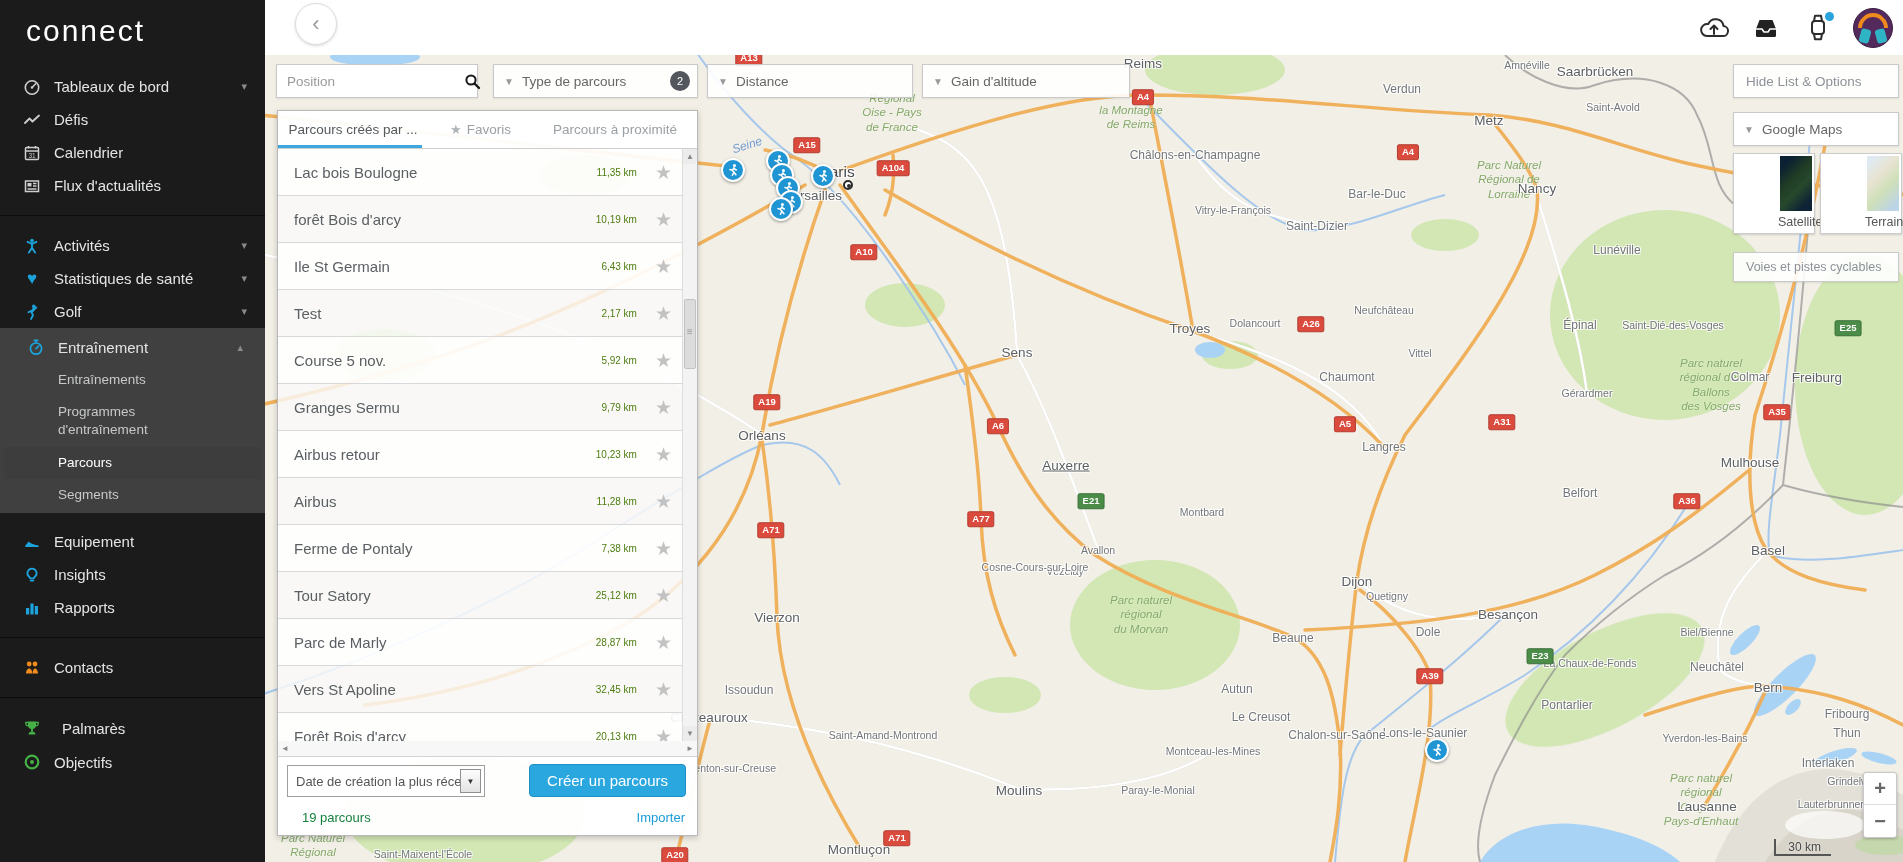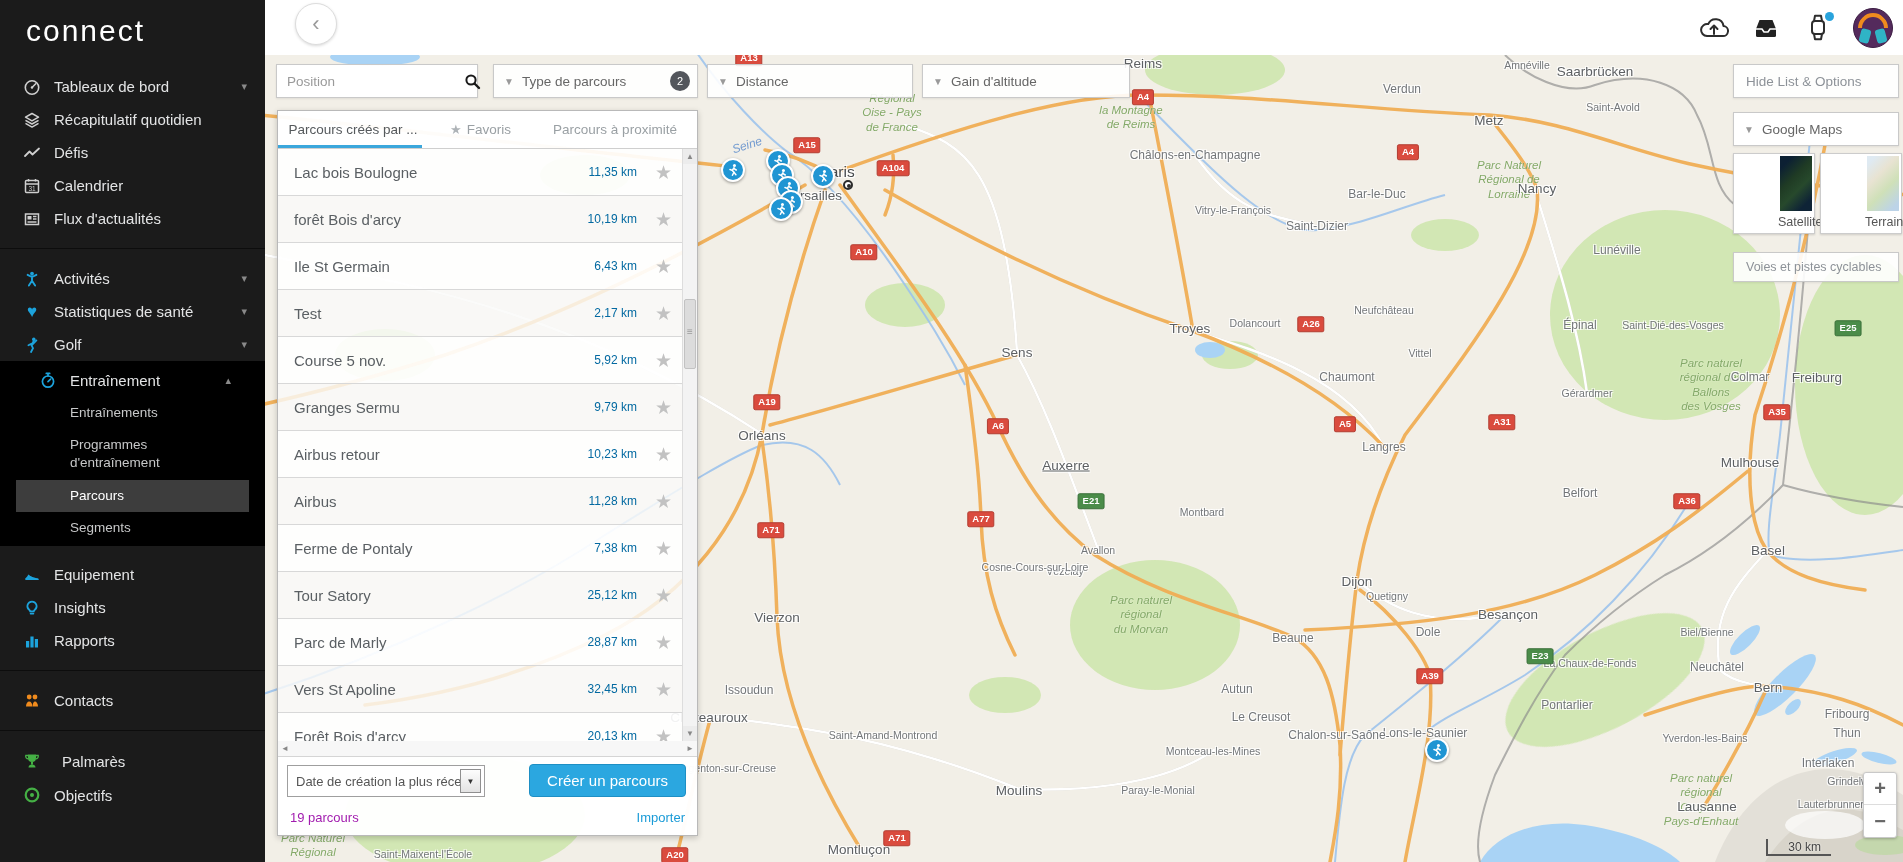--- a/index.html
+++ b/index.html
@@ -19,42 +19,42 @@
   .avatar b.r { right:6px; transform:rotate(-15deg); }
 
   
   #sidebar { position:absolute; left:0; top:0; width:265px; height:862px; background:#1b1b1b; z-index:50; color:#dfe0e1; }
   #logo { padding:14px 0 22px 26px; color:#fff; font-size:30px; letter-spacing:2px; font-weight:400; }
   .nav-item { display:flex; align-items:center; height:33px; padding:0 18px 0 22px; font-size:15px; color:#e3e4e5; cursor:pointer; }
   .nav-item .nicon { width:20px; height:18px; margin-right:12px; display:flex; align-items:center; justify-content:center; color:#cfcfcf; flex:0 0 20px; }
   .nav-item .nicon.blue { color:#1ca3dc; } .nav-item .nicon.orange { color:#f08b1d; } .nav-item .nicon.green { color:#45b045; }
   .nav-item .chev { margin-left:auto; color:#8a8a8a; font-size:11px; }
   .nav-sec { border-top:1px solid #0d0d0d; margin-top:13px; padding-top:13px; }
-  .sub-block { background:#000000; padding:2px 16px; }
+  .sub-block { background:#404040; padding:2px 4px; }
   .sub-item { padding:7px 18px 7px 54px; font-size:13.5px; color:#c7c8c9; cursor:pointer; line-height:1.35; }
   .sub-item.wrap { width:215px; }
   .sub-item.active { background:#3d3d3d; color:#fff; }
   .heart-glyph { font-size:17px; line-height:1; }
 
   
   #map-area { position:absolute; left:265px; top:55px; width:1638px; height:807px; background:#f2efe7; overflow:hidden; z-index:1; cursor:grab; }
   #map-svg { position:absolute; left:0; top:0; }
   .city { position:absolute; transform:translate(-50%,-50%); color:#737679; white-space:nowrap; text-shadow:-1px -1px 0 rgba(255,255,255,.85),1px -1px 0 rgba(255,255,255,.85),-1px 1px 0 rgba(255,255,255,.85),1px 1px 0 rgba(255,255,255,.85); z-index:3; }
   .city.s { font-size:10.5px; } .city.m { font-size:12px; } .city.l { font-size:13.5px; color:#5d6063; } .city.xl { font-size:15.5px; color:#474a4d; }
   .park { position:absolute; transform:translate(-50%,-50%); color:#84a968; font-style:italic; font-size:11.5px; text-align:center; line-height:1.25; z-index:2; text-shadow:0 0 2px rgba(255,255,255,.6); }
   .wlabel { position:absolute; transform:translate(-50%,-50%) rotate(-18deg); color:#739bd0; font-style:italic; font-size:12px; z-index:2; }
   .rbadge { position:absolute; transform:translate(-50%,-50%); background:#da4b3e; border:1px solid #b23c31; color:#fff; font-size:9.5px; font-weight:bold; line-height:1; padding:2px 4px; border-radius:2px; z-index:3; }
   .rbadge.green { background:#4b8c49; border-color:#3a6f39; }
   .marker { position:absolute; width:24px; height:24px; margin:-12px 0 0 -12px; border-radius:50%; background:#2095d3; border:2px solid #fff; box-shadow:0 1px 3px rgba(0,0,0,.4); z-index:6; display:flex; align-items:center; justify-content:center; cursor:pointer; }
   .paris-dot { position:absolute; width:10px; height:10px; border:2px solid #2b2b2b; background:#fff; border-radius:50%; z-index:3; margin:-5px 0 0 -5px; }
   .paris-dot i { position:absolute; left:2px; top:2px; width:4px; height:4px; background:#2b2b2b; border-radius:50%; display:block; }
   #zoom-ctl { position:absolute; right:6px; bottom:24px; width:34px; background:#fff; border:1px solid #c9c9c9; border-radius:3px; box-shadow:0 1px 3px rgba(0,0,0,.25); z-index:8; }
   #zoom-ctl div { height:32px; display:flex; align-items:center; justify-content:center; font-size:20px; font-weight:bold; color:#666; cursor:pointer; }
   #zoom-ctl div:first-child { border-bottom:1px solid #ddd; }
-  #scale-bar { position:absolute; right:72px; bottom:6px; border-left:2px solid #555; border-bottom:2px solid #555; padding:1px 10px 0 20px; font-size:12px; color:#444; z-index:8; text-shadow:0 0 2px #fff; }
+  #scale-bar { position:absolute; right:72px; bottom:6px; border-left:2px solid #555; border-bottom:2px solid #555; padding:1px 10px 0 12px; font-size:12px; color:#444; z-index:8; text-shadow:0 0 2px #fff; }
 
   
   .fbox { position:absolute; height:34px; background:rgba(255,255,255,.9); border:1px solid #c9c9c9; display:flex; align-items:center; color:#666; font-size:13.5px; z-index:20; box-shadow:0 1px 2px rgba(0,0,0,.08); cursor:pointer; }
   .fbox .tri { color:#9a9a9a; font-size:10px; margin:0 8px 0 10px; }
   #f-position { left:276px; top:64px; width:202px; background:rgba(255,255,255,.97); }
   #f-position input { border:none; outline:none; background:transparent; flex:1; padding-left:10px; font-size:13.5px; color:#555; font-family:inherit; }
   #f-position input::placeholder { color:#9a9a9a; }
   .search-ic { margin-right:8px; display:flex; }
   #f-type { left:493px; top:64px; width:205px; }
   .badge2 { margin-left:auto; margin-right:7px; width:20px; height:20px; border-radius:50%; background:#53565c; color:#fff; font-size:11px; display:flex; align-items:center; justify-content:center; }
@@ -76,34 +76,34 @@
   .tab { display:flex; align-items:center; justify-content:center; font-size:13.5px; color:#9aa0a4; cursor:pointer; position:relative; }
   .tab.t1 { width:150px; color:#55595c; }
   .tab.t1::after { content:""; position:absolute; left:0; right:6px; bottom:0; height:3px; background:#3ba7dc; }
   .tab.t2 { width:105px; } .tab.t3 { flex:1; }
   .tab .star { font-size:13px; margin-right:5px; color:#aeb3b7; }
   #rows-wrap { position:relative; height:592px; overflow:hidden; }
   #course-rows { position:absolute; left:0; top:0; right:15px; }
   .crow { height:47px; display:flex; align-items:center; padding:0 10px 0 16px; border-bottom:1px solid #d8d8d8; background:rgba(255,255,255,.82); cursor:pointer; }
   .crow:nth-child(even) { background:rgba(248,248,246,.6); }
   .crow .cname { font-size:15px; color:#5a5f63; flex:1; }
-  .crow .cdist { font-size:12px; color:#0369a1; margin-right:18px; }
+  .crow .cdist { font-size:10px; color:#4d7c0f; margin-right:18px; }
   .crow .cstar { font-size:19px; color:#c2c2c2; cursor:pointer; }
   #vscroll { position:absolute; right:0; top:0; width:15px; height:592px; background:#f3f3f3; border-left:1px solid #ddd; }
   #vscroll .arr { height:15px; display:flex; align-items:center; justify-content:center; font-size:8px; color:#888; background:#ececec; cursor:pointer; }
   #vscroll .arr.dn { position:absolute; bottom:0; left:0; right:0; }
   #vthumb { position:absolute; left:1px; right:1px; top:150px; height:70px; background:#dcdcdc; border:1px solid #c2c2c2; border-radius:2px; cursor:pointer; }
   #vthumb::after { content:"≡"; display:block; text-align:center; color:#9a9a9a; font-size:10px; margin-top:26px; }
   #hscroll { height:16px; background:#f7f7f7; border-bottom:1px solid #d5d5d5; display:flex; align-items:center; justify-content:space-between; padding:0 3px; color:#888; font-size:8px; }
   #panel-footer { height:78px; background:rgba(255,255,255,.95); position:relative; }
   #sort-box { position:absolute; left:9px; top:8px; width:198px; height:32px; background:#fff; border:1px solid #9f9f9f; display:flex; align-items:center; cursor:pointer; }
   #sort-box .stext { flex:1; font-size:13px; color:#555; padding-left:8px; white-space:nowrap; overflow:hidden; }
   #sort-box .sbtn { width:21px; height:24px; margin-right:3px; background:linear-gradient(#fdfdfd,#e3e3e3); border:1px solid #8f8f8f; display:flex; align-items:center; justify-content:center; font-size:8px; color:#333; }
   #create-btn { position:absolute; right:11px; top:7px; height:33px; padding:0 17px; background:#2ba7e0; border:1px solid #1e8fc4; border-radius:4px; color:#fff; font-size:15px; display:flex; align-items:center; cursor:pointer; }
-  #count-txt { position:absolute; left:12px; bottom:10px; font-size:13px; color:#a21caf; }
+  #count-txt { position:absolute; left:24px; bottom:10px; font-size:13px; color:#15803d; }
   #import-link { position:absolute; right:12px; bottom:10px; font-size:13px; color:#1a9bd7; cursor:pointer; }
 </style>
 </head>
 <body>
 
 <div id="app">
 
   <div id="map-area">
     <svg id="map-svg" width="1638" height="807" viewBox="0 0 1638 807">
       <defs>
@@ -610,30 +610,20 @@
             <circle cx="9" cy="9.5" r="6.7"></circle>
             <path d="M9 9.5 L12.7 5.8" stroke-linecap="round"></path>
             <circle cx="9" cy="9.5" r="1.2" fill="currentColor" stroke="none"></circle>
           </svg>
       </span>
       <span>Tableaux de bord</span>
       <span class="chev">▾</span>
     </div>
     <div class="nav-item">
       <span class="nicon">
-        <svg width="18" height="18" viewBox="0 0 18 18" fill="none" stroke="currentColor" stroke-width="1.5" stroke-linejoin="round">
-            <path d="M9 2.5 L15.5 6.2 L9 9.9 L2.5 6.2 Z"></path>
-            <path d="M15.5 9.3 L9 13 L2.5 9.3"></path>
-            <path d="M15.5 12.4 L9 16.1 L2.5 12.4"></path>
-          </svg>
-      </span>
-      <span>Récapitulatif quotidien</span>
-    </div>
-    <div class="nav-item">
-      <span class="nicon">
         <svg width="18" height="18" viewBox="0 0 18 18" fill="none" stroke="currentColor" stroke-width="1.8" stroke-linecap="round" stroke-linejoin="round">
             <polyline points="2,12 6.5,7.5 9.5,10.5 16,4.5"></polyline>
           </svg>
       </span>
       <span>Défis</span>
     </div>
     <div class="nav-item">
       <span class="nicon">
         <svg width="18" height="18" viewBox="0 0 18 18" fill="none" stroke="currentColor" stroke-width="1.5">
             <rect x="2.5" y="3.5" width="13" height="12" rx="1"></rect>

